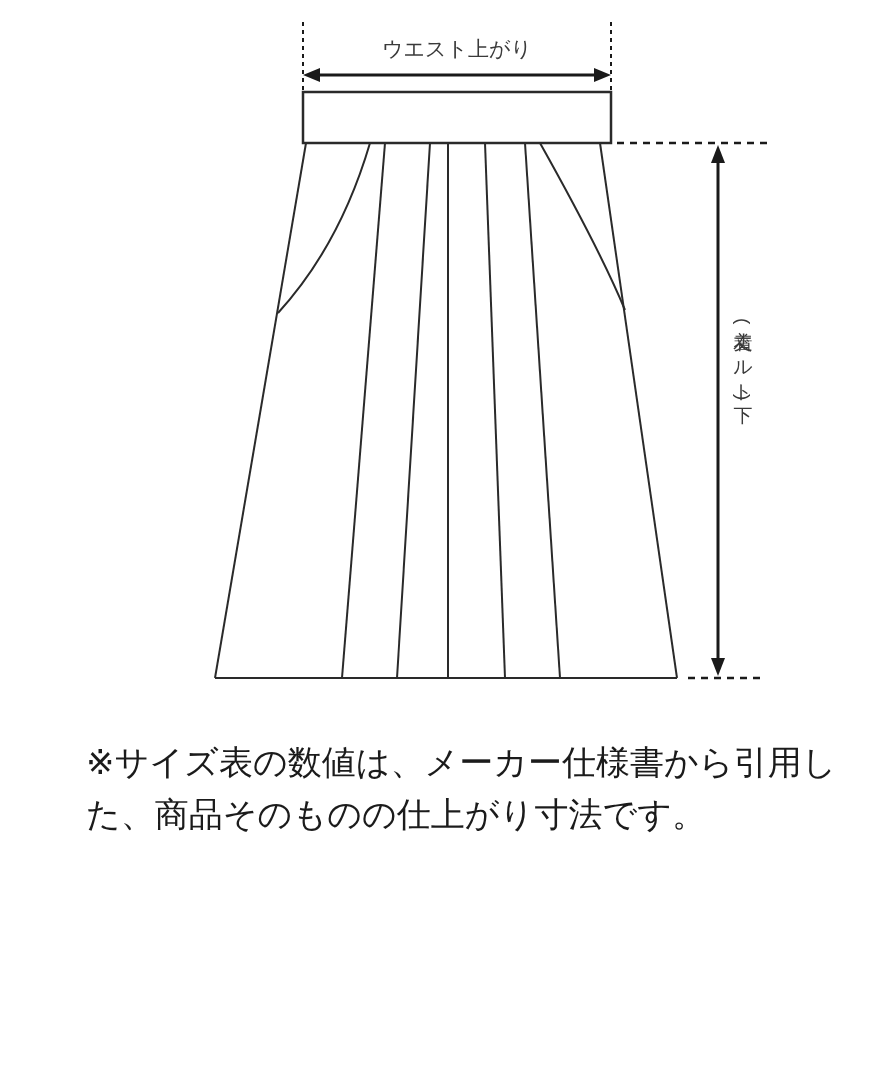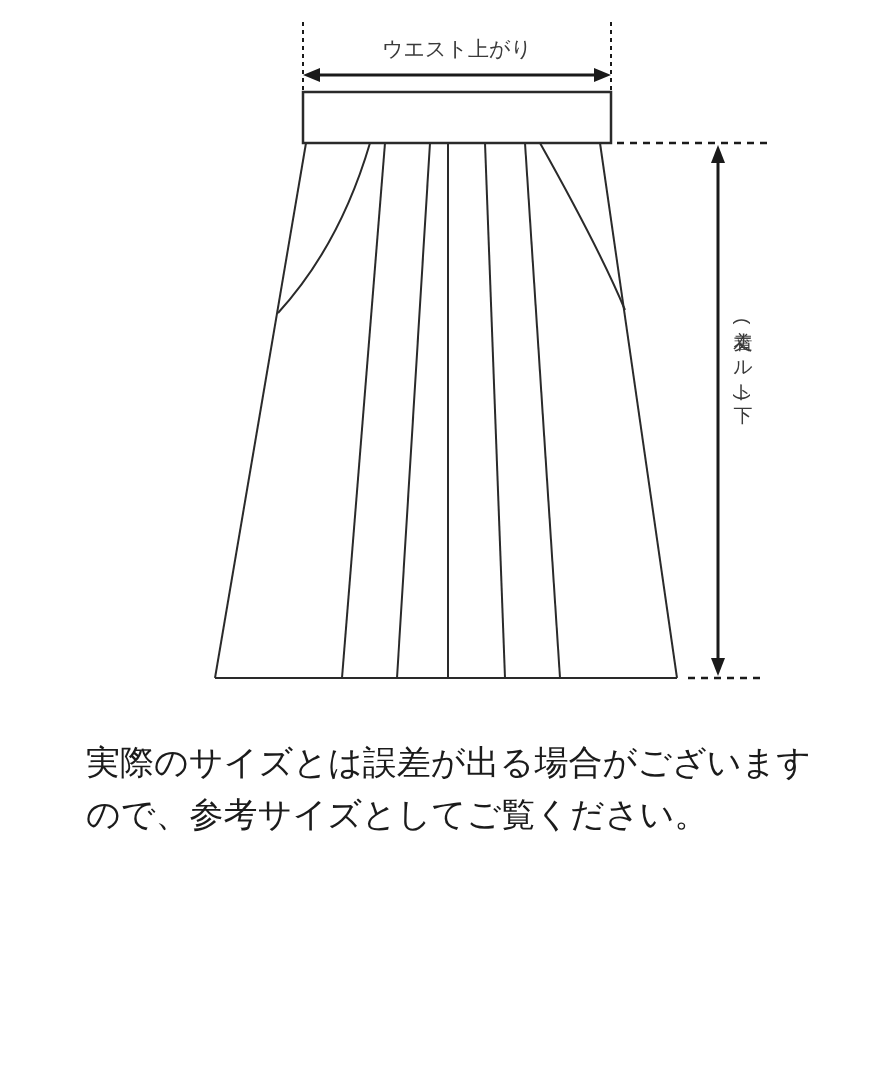--- a/index.html
+++ b/index.html
@@ -103,16 +103,16 @@
 
       <line class="dim" x1="718" y1="158" x2="718" y2="662"></line>
       <polygon class="head" points="718,145 711,163 725,163"></polygon>
       <polygon class="head" points="718,676 711,658 725,658"></polygon>
     </svg>
 
     <div class="length-label">着丈(ベルト下)</div>
   </div>
 
   <div class="notes">
-    <p>実際のサイズとは誤差が出る場合がございますので、参考サイズとしてご覧ください。</p>
+    <p>※サイズ表の数値は、メーカー仕様書から引用した、商品そのものの仕上がり寸法です。</p>
   </div>
 
 </div>
 
 </body></html>

